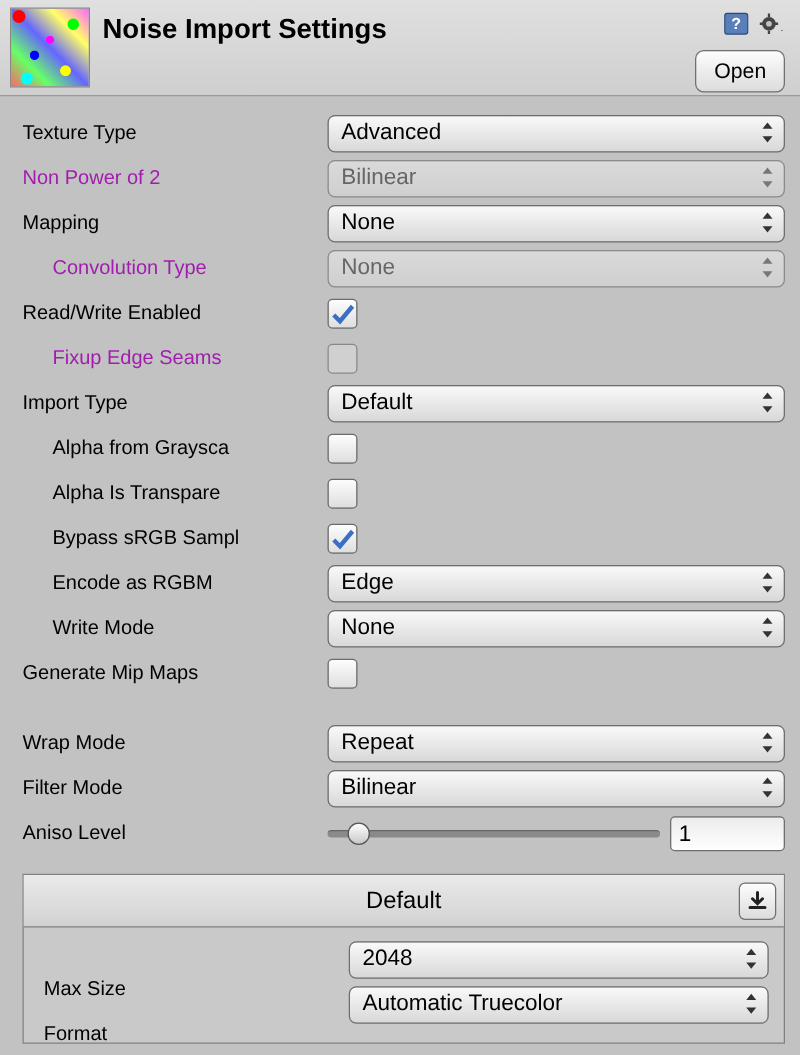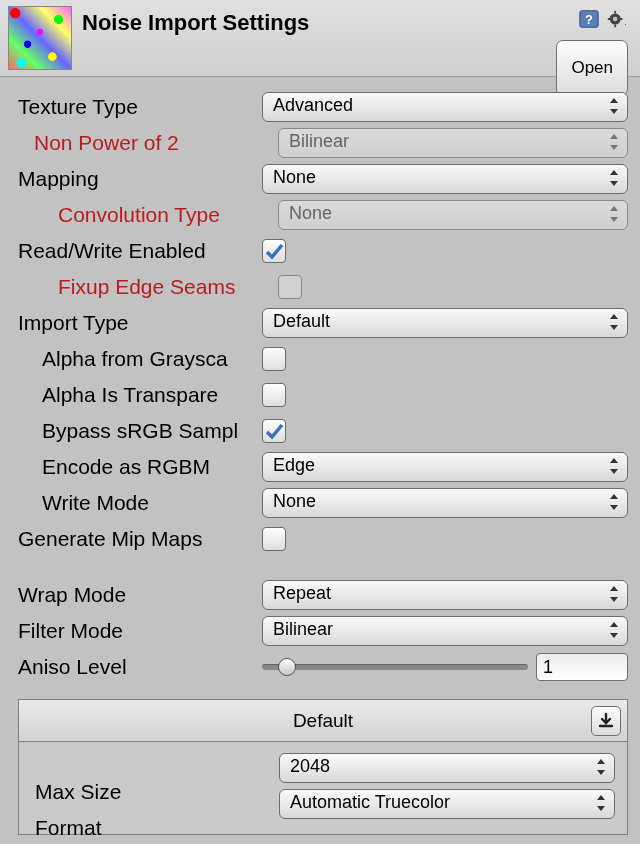--- a/index.html
+++ b/index.html
@@ -44,43 +44,43 @@
     position: absolute;
     right: 12px; top: 8px;
     display: flex;
     gap: 6px;
     align-items: center;
   }
   .help-icon svg, .gear-icon svg { width: 22px; height: 22px; }
   .open-btn {
     position: absolute;
     right: 12px; top: 40px;
-    padding: 17px 14px;
+    padding: 6px 14px;
     font-size: 17px;
     background: linear-gradient(#fdfdfd, #dcdcdc);
     border: 1px solid #707070;
     border-radius: 7px;
     cursor: pointer;
   }
   .body {
     padding: 12px 12px 0 18px;
   }
   .row {
     display: flex;
     align-items: center;
     height: 36px;
   }
   .row .label {
     width: 244px;
-    font-size: 21px;
+    font-size: 16px;
     color: #000;
     white-space: nowrap;
     overflow: hidden;
   }
-  .row.disabled .label { color: #b91c1c; margin-left: 16px; }
+  .row.disabled .label { color: #a21caf; }
   .row .ctrl { flex: 1; display: flex; }
   .indent-1 .label { padding-left: 24px; }
   
   .select {
     flex: 1;
     height: 30px;
     padding: 2px 44px 2px 10px;
     font-size: 18px;
     background: linear-gradient(#f9f9f9, #d8d8d8);
     border: 1px solid #6e6e6e;

